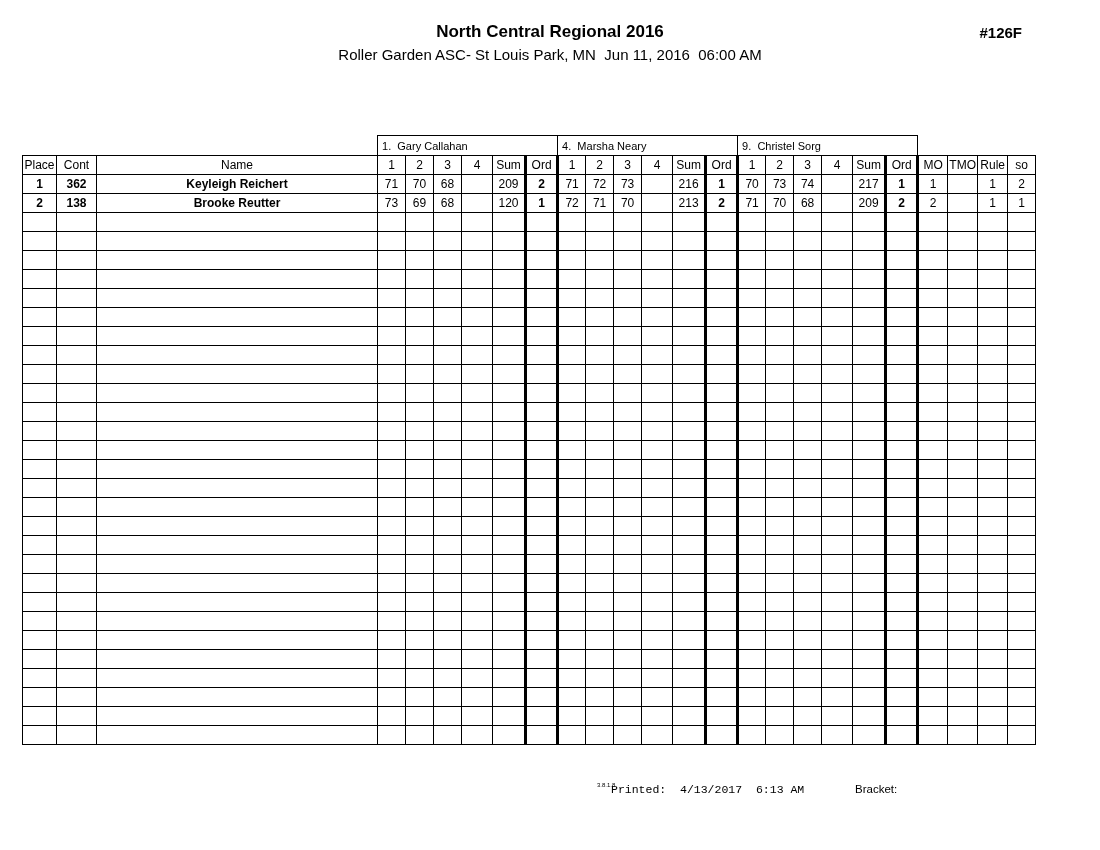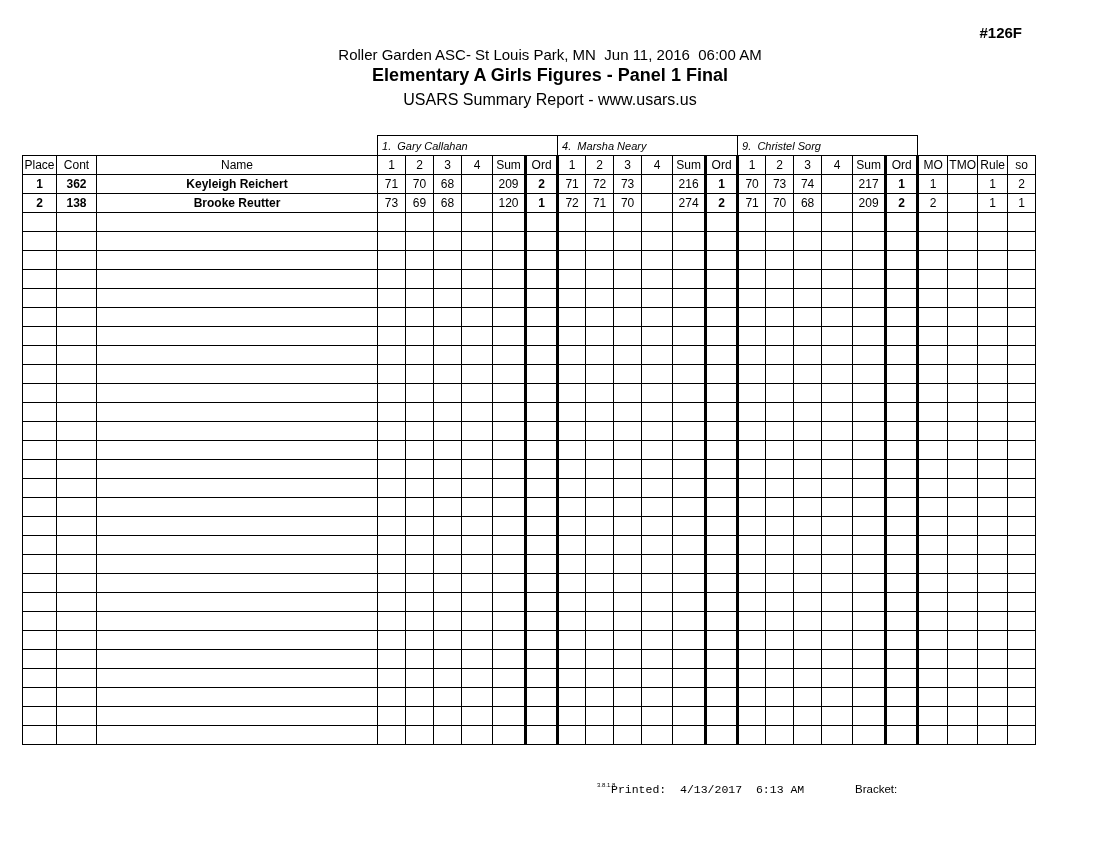--- a/index.html
+++ b/index.html
@@ -60,21 +60,21 @@
     padding: 0;
     height: 19px;
     font-size: 12px;
     font-weight: normal;
     text-align: center;
     white-space: nowrap;
     overflow: hidden;
     vertical-align: middle;
   }
   
-  tr.judge-row td { height: 20px; font-style: italic; }
+  tr.judge-row td { height: 20px; }
   tr.judge-row td.nobox { border: none; }
   tr.judge-row td.judgebox {
     text-align: left;
     padding-left: 4px;
     font-size: 11px;
     white-space: pre;
   }
   
   .c-name  { text-align: left; padding-left: 6px; }
   .c-score { text-align: left; padding-left: 4px; }
@@ -96,23 +96,22 @@
   .printed { left: 611px; top: 783px; font-size: 11.5px; font-family: Liberation Mono, monospace; }
   .scorer  { left: 855px; top: 783px; font-size: 11.5px; }
 </style>
 </head>
 <body>
 
 <div class="page">
 
 
   <div class="header-center">
+    <div class="h-title">North Central Regional 2016</div>
     <div class="h-venue">Roller Garden ASC- St Louis Park, MN  Jun 11, 2016  06:00 AM</div>
-    <div class="h-event">Elementary A Girls Figures - Panel 1 Final</div>
-    <div class="h-report">USARS Summary Report - www.usars.us</div>
   </div>
 
   <div class="event-num">#126F</div>
 
   <table class="results">
     <colgroup>
         <col style="width: 34px;">
         <col style="width: 40px;">
         <col style="width: 281px;">
         <col style="width: 28px;">
@@ -209,21 +208,21 @@
           <td class="c-score">73</td>
           <td class="c-score">69</td>
           <td class="c-score">68</td>
           <td class="c-score"></td>
           <td class="c-sum">120</td>
           <td class="c-ord">1</td>
           <td class="c-score">72</td>
           <td class="c-score">71</td>
           <td class="c-score">70</td>
           <td class="c-score"></td>
-          <td class="c-sum">274</td>
+          <td class="c-sum">213</td>
           <td class="c-ord">2</td>
           <td class="c-score">71</td>
           <td class="c-score">70</td>
           <td class="c-score">68</td>
           <td class="c-score"></td>
           <td class="c-sum">209</td>
           <td class="c-ord">2</td>
           <td class="c-mo">2</td>
           <td class="c-tmo"></td>
           <td class="c-rule">1</td>

